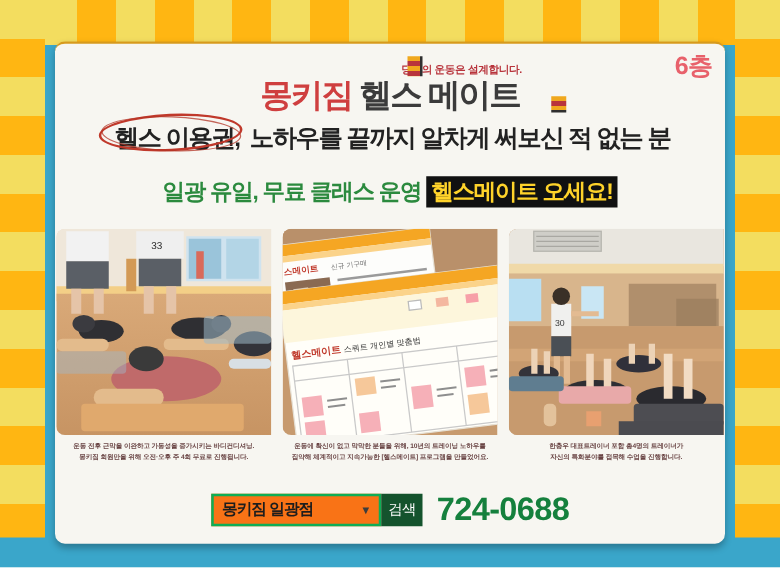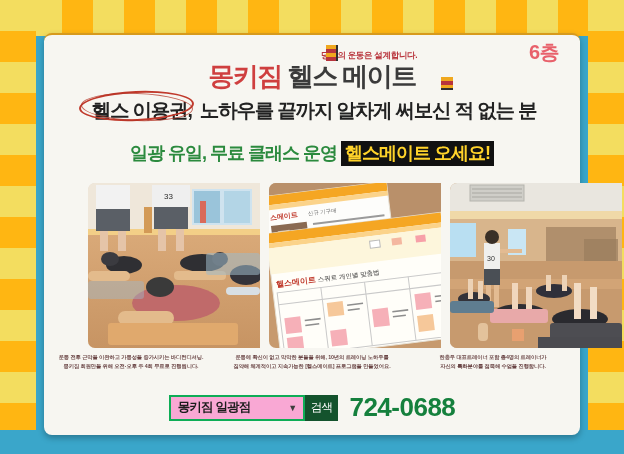--- a/index.html
+++ b/index.html
@@ -35,21 +35,21 @@
     width: 536px; height: 400px;
     background: #f7f6f1;
     border-radius: 8px;
     box-shadow: 0 3px 6px rgba(0,0,0,0.28);
     border-top: 2px solid #d79a1d;
   }
 
   
   #floor-badge {
     position: absolute;
-    right: 21px; top: 4px;
+    right: 10px; top: 4px;
     font-size: 20px;
     font-weight: bold;
     color: #e8616b;
     letter-spacing: -0.5px;
   }
 
   
   #brand-wrap {
     position: absolute;
     left: 0; top: 6px; width: 536px;
@@ -147,21 +147,20 @@
     display: flex;
     justify-content: center;
     gap: 9px;
   }
   .photo-col { width: 172px; }
   .photo {
     position: relative;
     width: 207px; height: 165px;
     border-radius: 7px;
     overflow: hidden;
-    margin-left: 43px;
   }
   .cap {
     margin-top: 5px;
     font-size: 5.3px;
     line-height: 1.75;
     text-align: center;
     color: #6a4545;
     font-weight: bold;
     letter-spacing: -0.1px;
   }
@@ -172,21 +171,21 @@
     position: absolute;
     left: 0; bottom: 12px; width: 536px;
     display: flex;
     align-items: center;
     justify-content: center;
   }
   #select-box {
     display: flex; align-items: center;
     width: 136px; height: 26px;
     border: 2px solid #0ead56;
-    background: #f9a8d4;
+    background: #f97316;
     box-sizing: border-box;
   }
   #select-label {
     flex: 1;
     padding-left: 7px;
     font-size: 12.5px;
     font-weight: bold;
     color: #1d1d1d;
     letter-spacing: -0.8px;
     white-space: nowrap;

